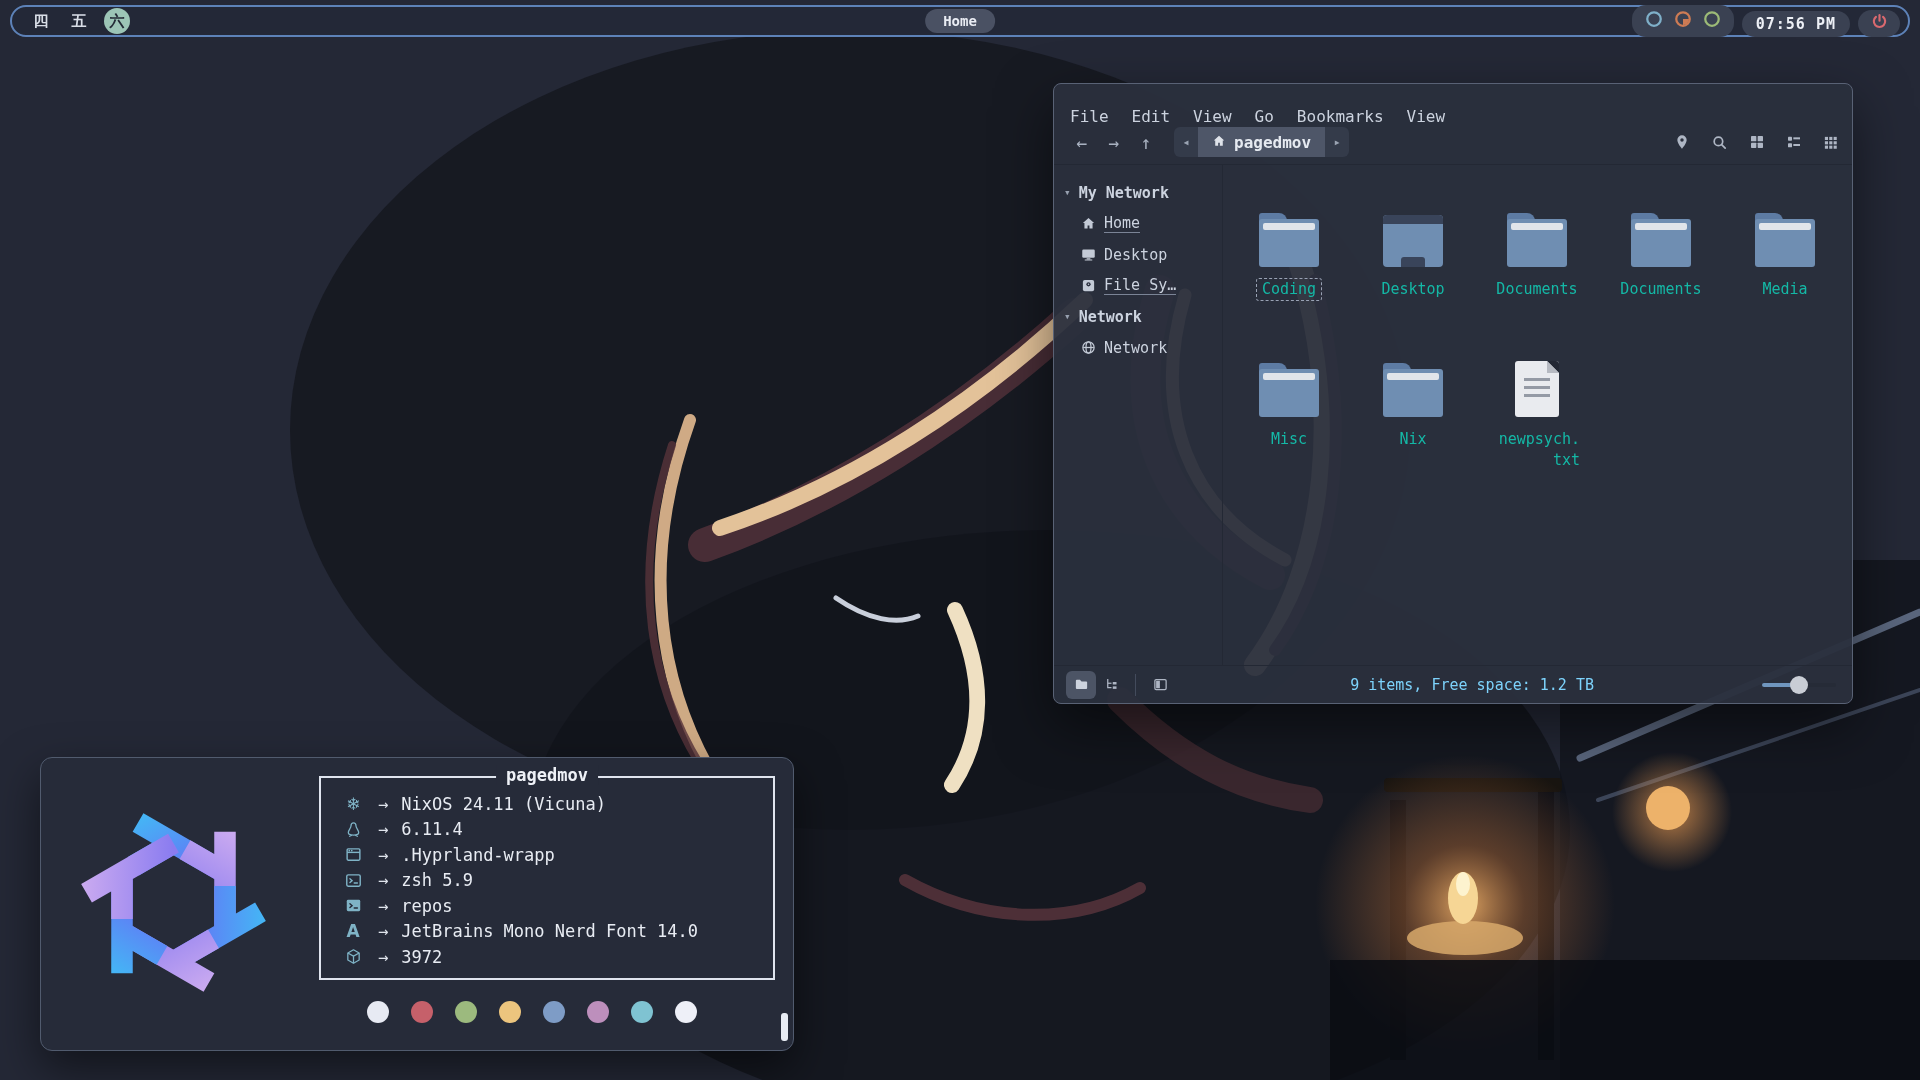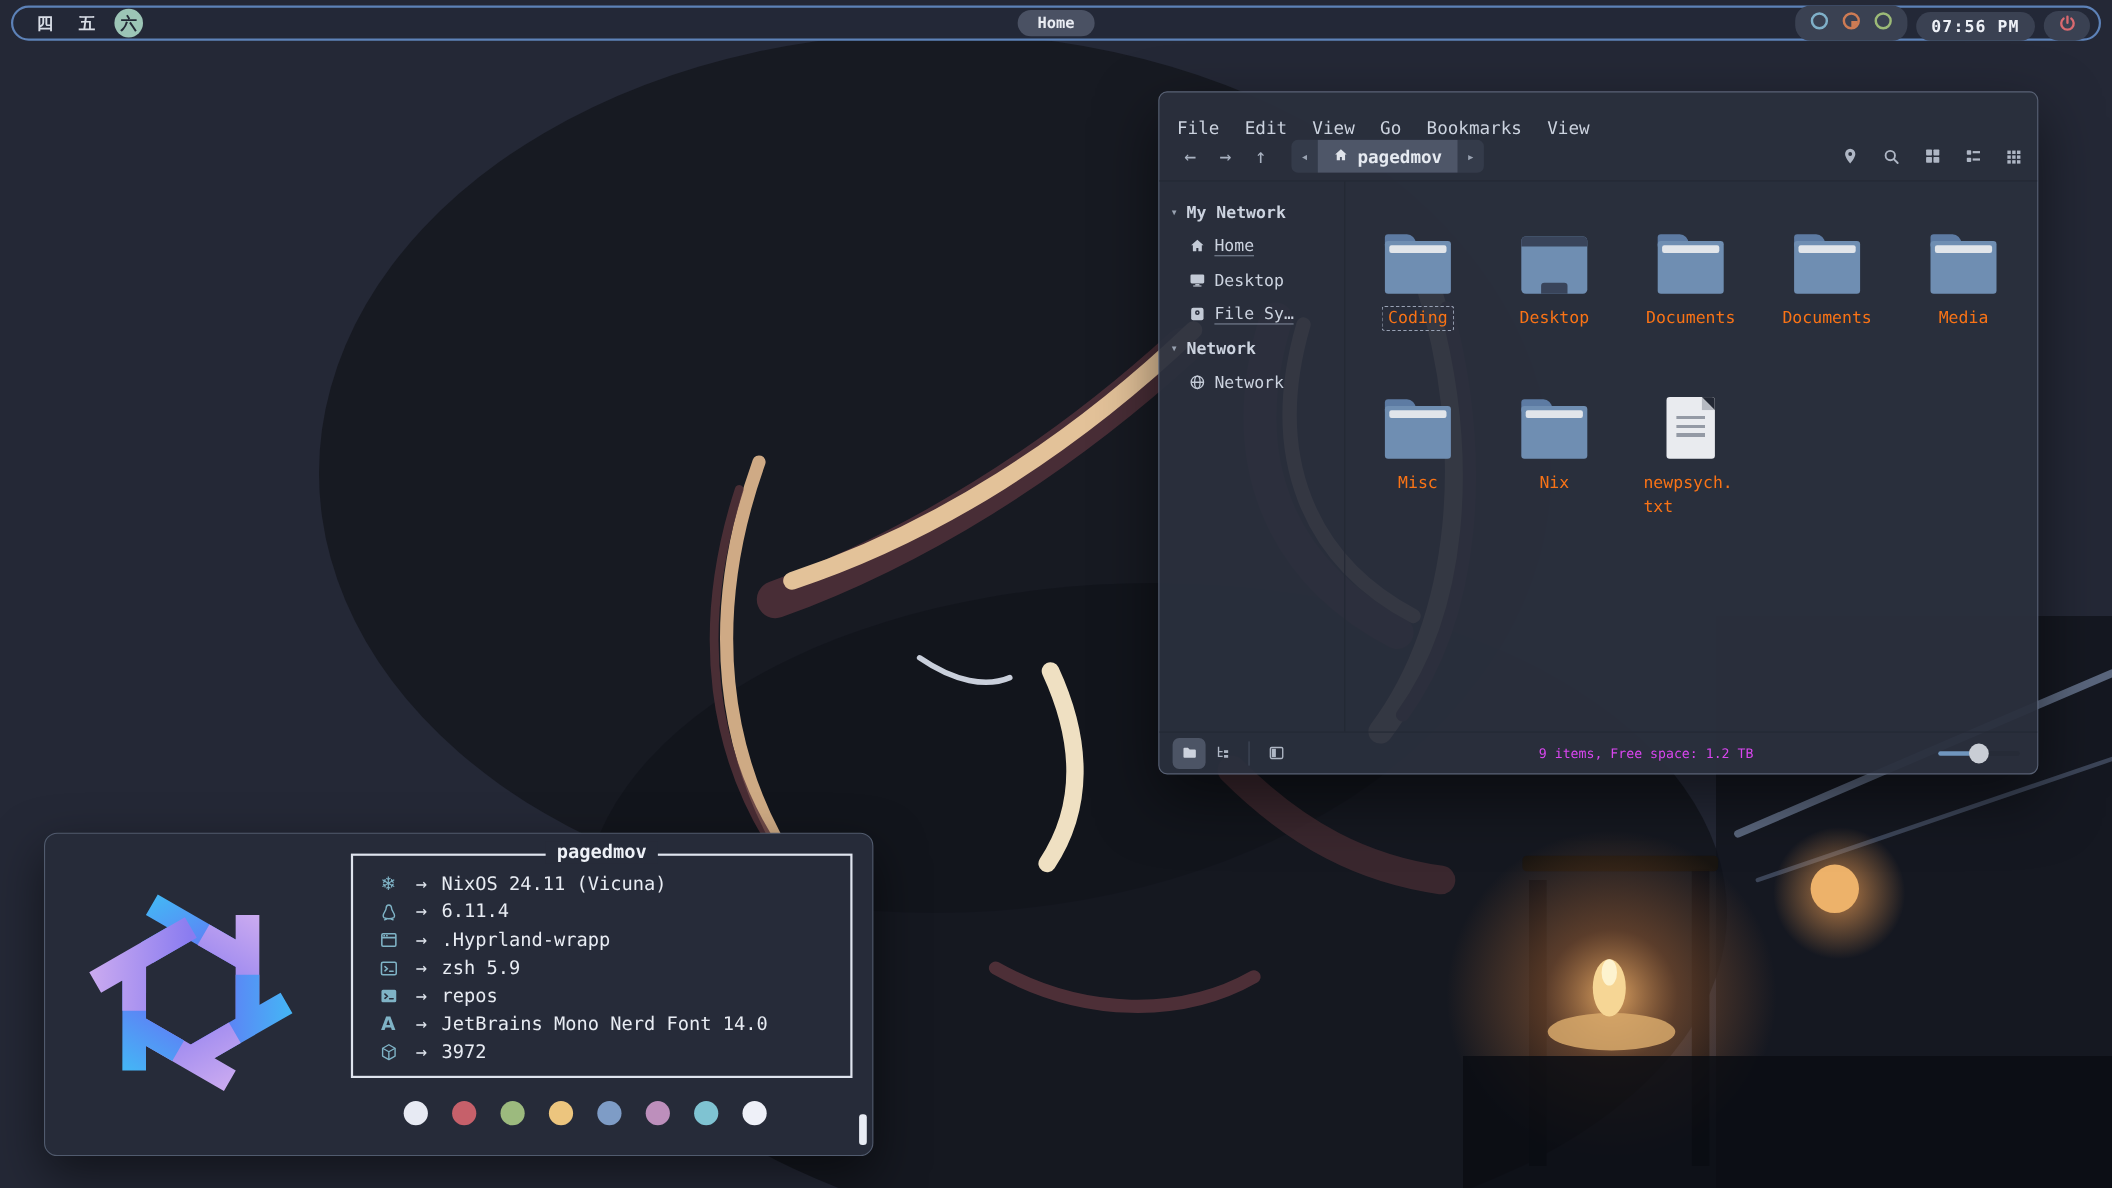--- a/index.html
+++ b/index.html
@@ -47,21 +47,21 @@
   .srow { height:31px; display:flex; align-items:center; gap:8px; }
   .shead { padding-left:10px; font-weight:bold; }
   .caret { color:#98a1b0; font-size:11px; }
   .sitem { padding-left:27px; color:#ccd3df; }
   .sitem .sico { display:flex; color:#c3cad6; }
   .u { border-bottom:1px solid #7b8496; }
   .fm-main { flex:1; border-left:1px solid #232834; padding:26px 0 0 4px;
     display:flex; flex-wrap:wrap; align-content:flex-start; }
   .cell { width:124px; height:150px; display:flex; flex-direction:column; align-items:center; }
   .icon-zone { height:76px; display:flex; align-items:flex-end; justify-content:center; }
-  .cell .label { margin-top:11px; font-size:15px; color:#f97316; text-align:left;
+  .cell .label { margin-top:11px; font-size:15px; color:#14b8a6; text-align:right;
     line-height:1.4; max-width:98px; word-break:break-all; padding:0 5px; border:1px dashed transparent; }
   .cell.selected .label { border:1px dashed #99a2b4; border-radius:3px; }
   .folder { width:60px; height:54px; position:relative; }
   .folder .tab { position:absolute; top:0; left:0; width:28px; height:11px;
     background:#5d7ba3; border-radius:3px 8px 0 0; }
   .folder .fbody { position:absolute; top:6px; left:0; right:0; bottom:0;
     background:#6f8eb2; border-radius:3px; }
   .folder .stripe { position:absolute; top:10px; left:4px; right:4px; height:7px;
     background:#e1e5ea; border-radius:2px; z-index:2; }
   .screenfolder { width:60px; height:52px; position:relative; background:#6f8eb2; border-radius:4px; }
@@ -73,21 +73,21 @@
   .textfile .fold { position:absolute; top:0; right:0; width:0; height:0;
     border-left:12px solid #b6bac2; border-top:12px solid #232834; border-radius:0 3px 0 0; }
   .textfile .lines { position:absolute; top:17px; left:9px; width:26px; height:23px;
     background:repeating-linear-gradient(#949aa5 0 3px, transparent 3px 8px); }
   .fm-status { height:38px; border-top:1px solid #232834; display:flex; align-items:center;
     padding:0 12px; position:relative; }
   .sbtn { width:30px; height:28px; border-radius:6px; display:flex; align-items:center;
     justify-content:center; color:#cdd3de; }
   .sbtn.active { background:#4c5465; }
   .ssep { width:1px; height:22px; background:#434b5c; margin:0 9px; }
-  .status-text { position:absolute; right:258px; font-size:12px; color:#d946ef; }
+  .status-text { position:absolute; right:258px; font-size:15px; color:#7dd3fc; }
   .zoomslider { position:absolute; right:16px; top:50%; transform:translateY(-50%);
     width:74px; height:18px; }
   .zoomslider .track { position:absolute; top:7px; left:0; right:0; height:4px;
     background:#262b37; border-radius:2px; }
   .zoomslider .fill { position:absolute; top:7px; left:0; width:36px; height:4px;
     background:#7096be; border-radius:2px; }
   .zoomslider .knob { position:absolute; top:0; left:28px; width:18px; height:18px;
     background:#c9cdd5; border-radius:50%; }
 
   

